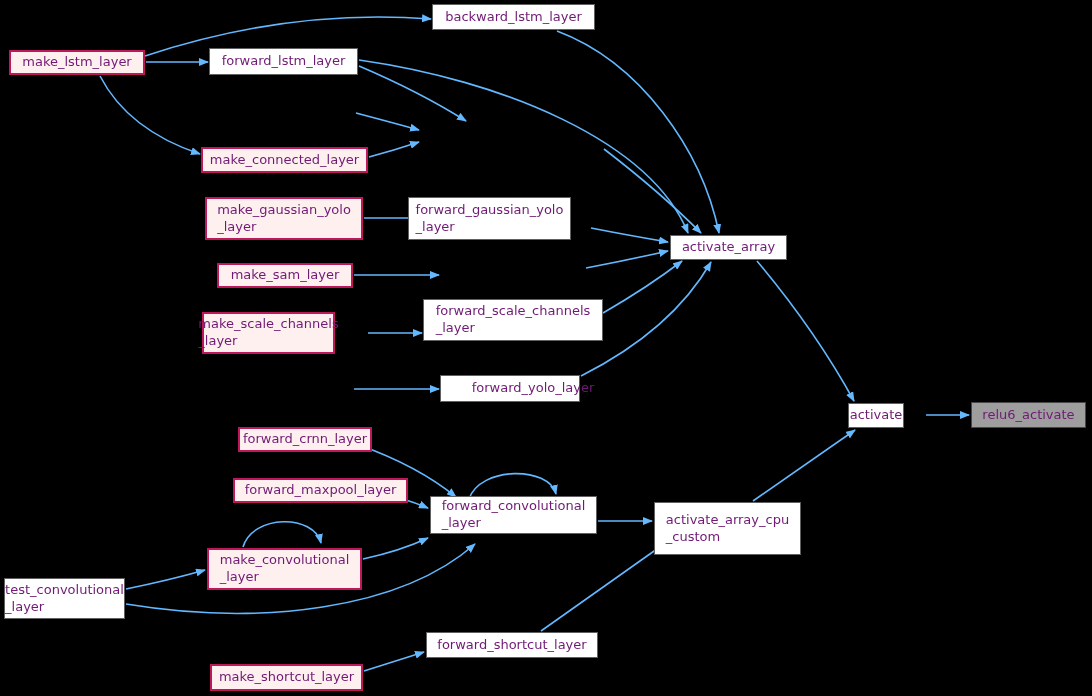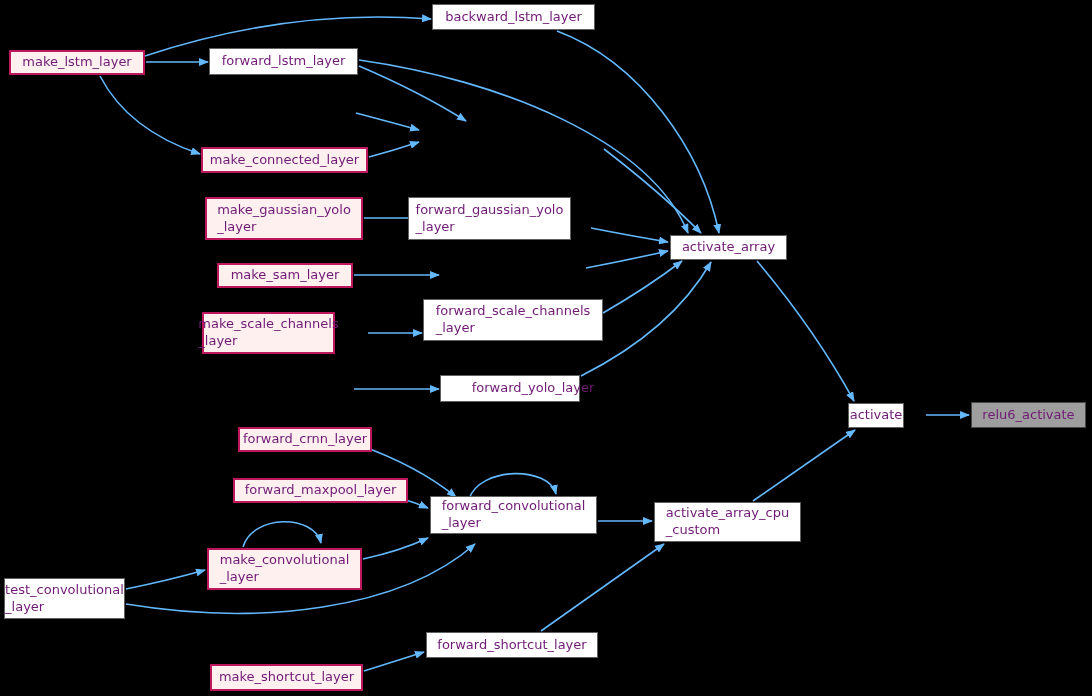--- a/index.html
+++ b/index.html
@@ -82,19 +82,19 @@
 _layer</div>
     <div class="node default" style="left: 440px; top: 375px; width: 140px; height: 27px; padding-left: 46px;">forward_yolo_layer</div>
     <div class="node red" style="left: 210px; top: 427px; width: 134px; height: 25px; margin-left: 28px;">forward_crnn_layer</div>
     <div class="node red" style="left: 197px; top: 478px; width: 175px; height: 25px; margin-left: 36px;">forward_maxpool_layer</div>
     <div class="node default" style="left: 430px; top: 496px; width: 167px; height: 38px;">forward_convolutional
 _layer</div>
     <div class="node red" style="left: 207px; top: 548px; width: 155px; height: 42px;">make_convolutional
 _layer</div>
     <div class="node default" style="left: 4px; top: 578px; width: 121px; height: 41px;">test_convolutional
 _layer</div>
-    <div class="node default" style="left: 654px; top: 502px; width: 147px; height: 40px;">activate_array_cpu
+    <div class="node default" style="left: 654px; top: 502px; width: 147px; height: 53px;">activate_array_cpu
 _custom</div>
     <div class="node default" style="left: 426px; top: 632px; width: 172px; height: 26px;">forward_shortcut_layer</div>
     <div class="node red" style="left: 210px; top: 664px; width: 153px; height: 27px;">make_shortcut_layer</div>
     <div class="node default" style="left: 848px; top: 403px; width: 56px; height: 25px;">activate</div>
     <div class="node focus" style="left: 971px; top: 402px; width: 115px; height: 26px;">relu6_activate</div>
   </div>
 
 </body></html>

